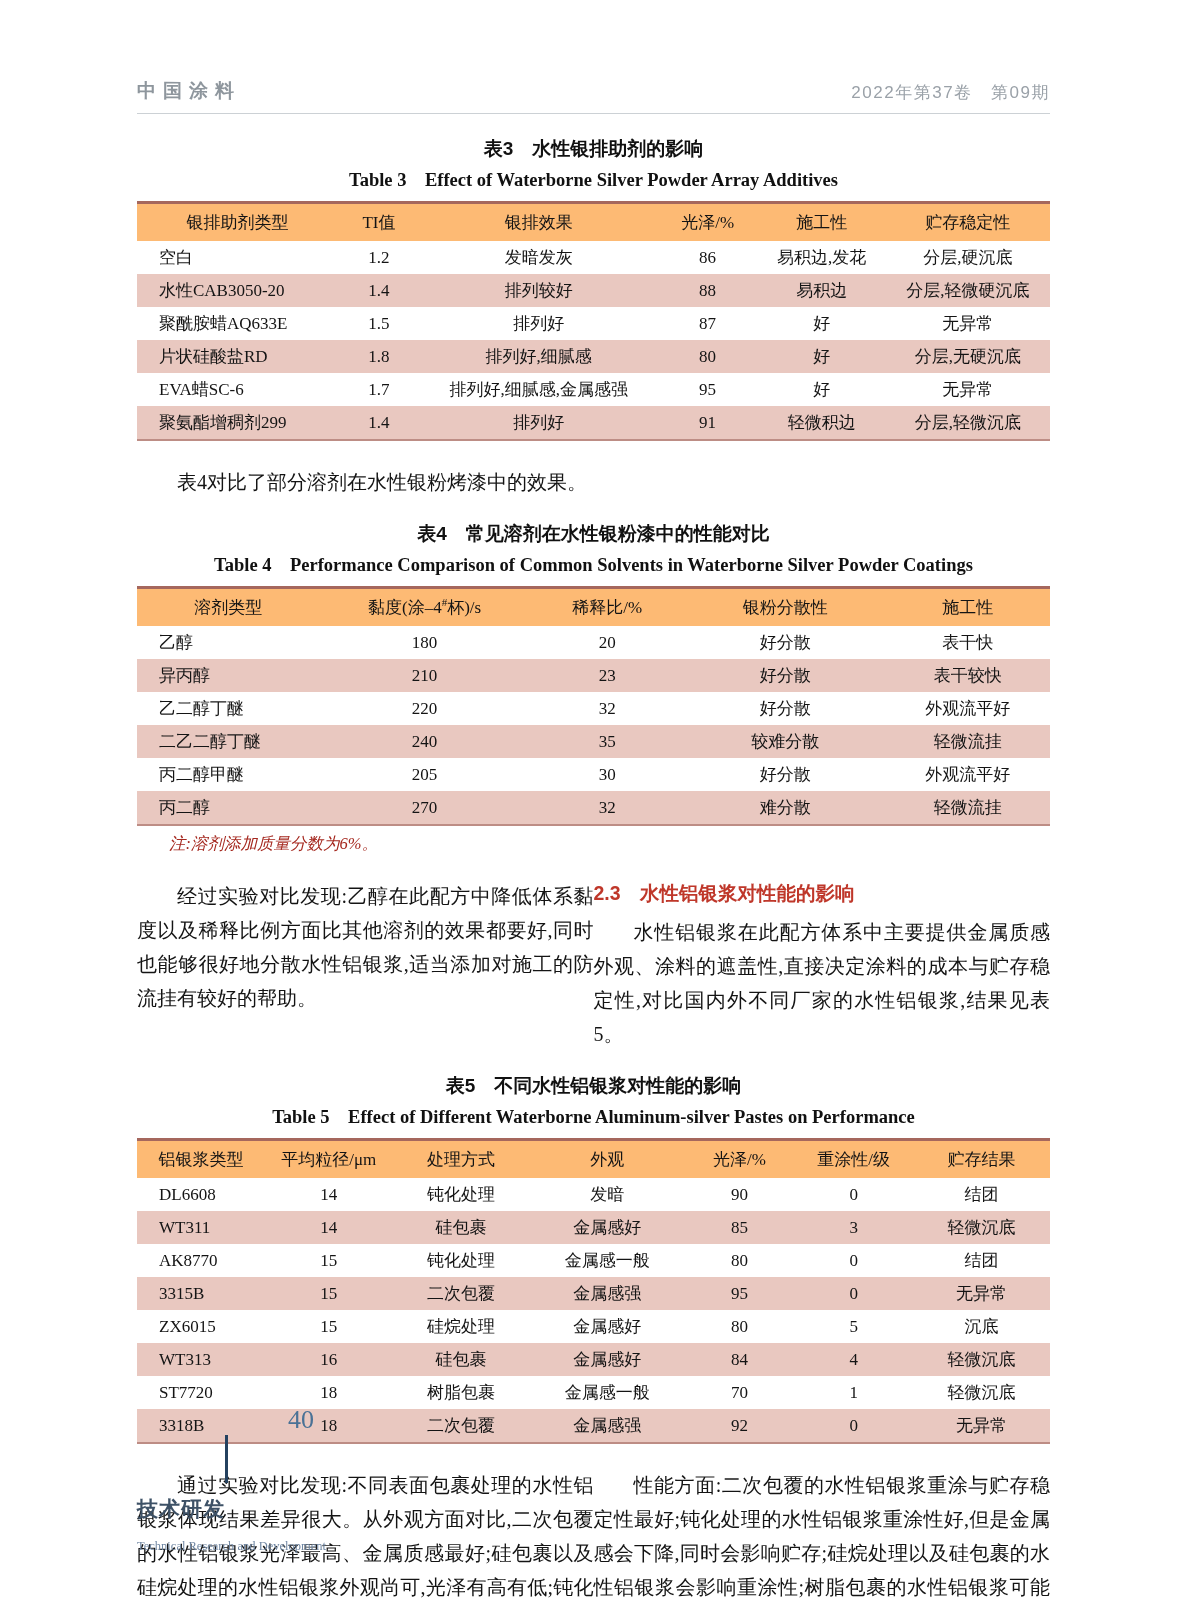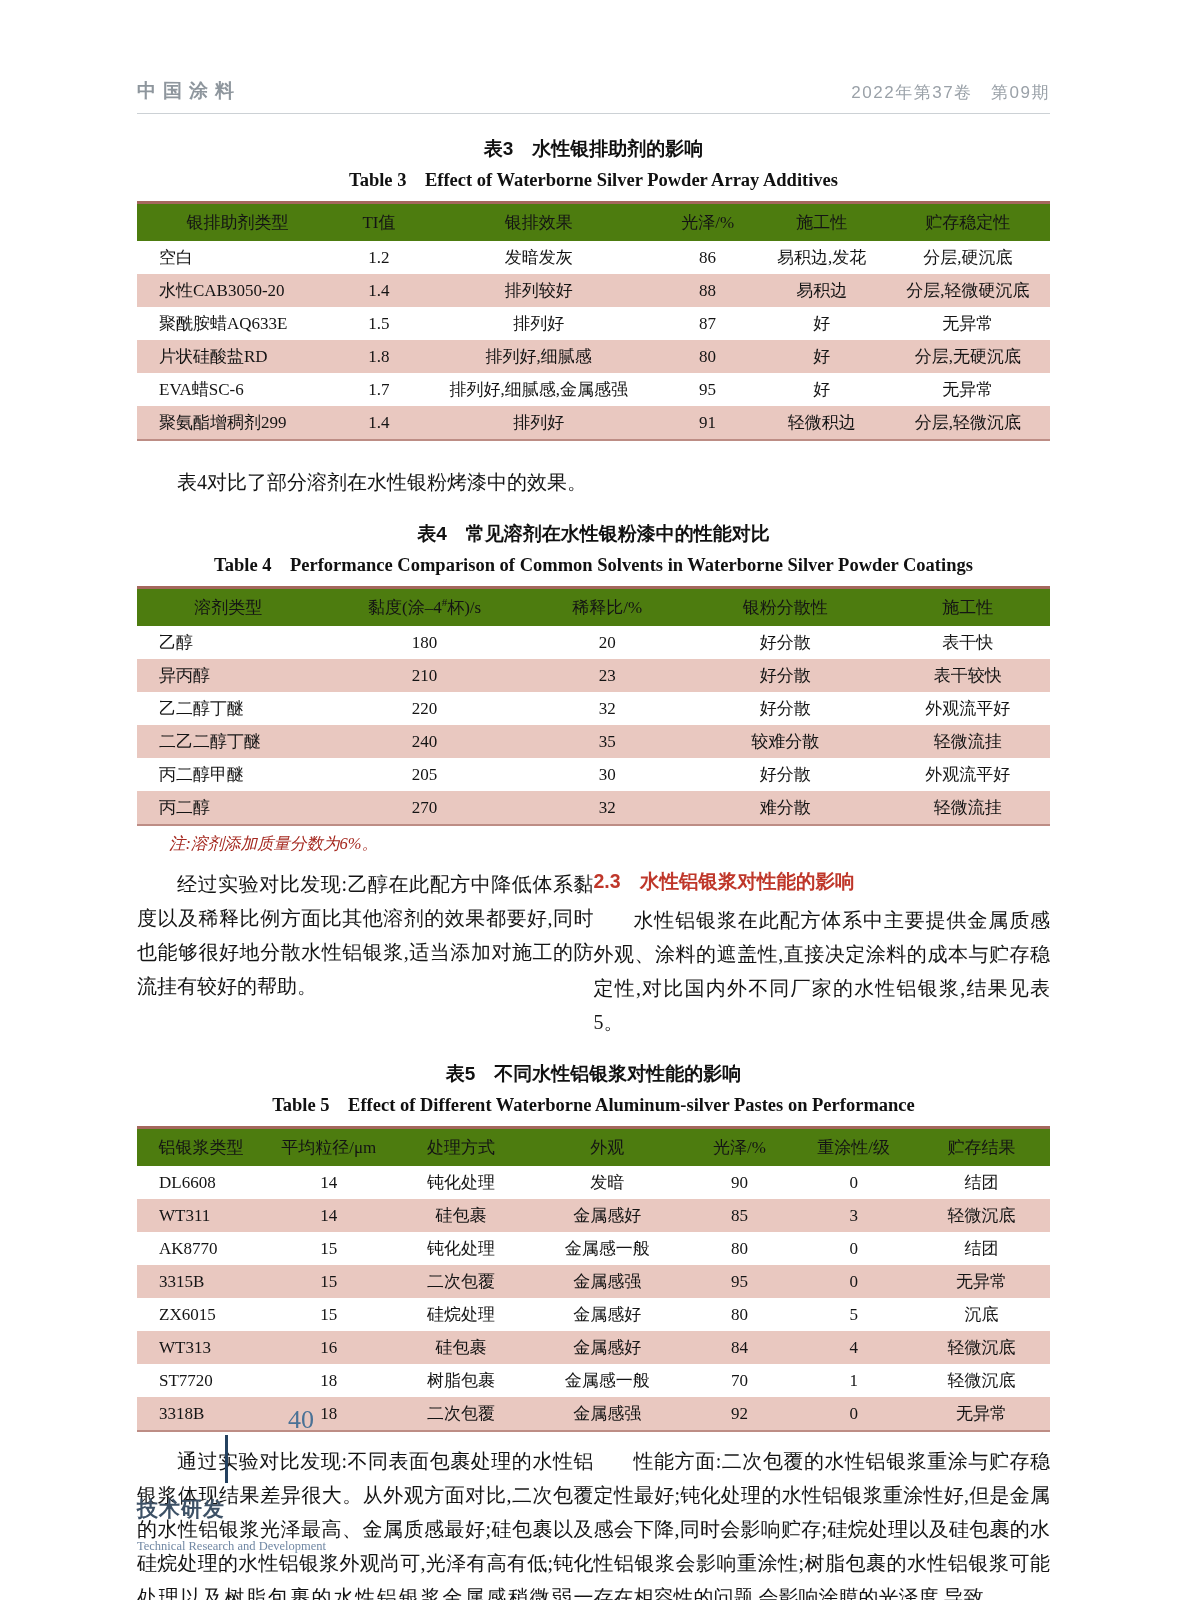--- a/index.html
+++ b/index.html
@@ -42,21 +42,21 @@
   }
 
   
   table.data {
     width:100%; border-collapse:collapse;
     border-top:3px solid #a5675d;
     border-bottom:2.5px solid #bd8d85;
     font-size:17px;
   }
   table.data thead th {
-    background:#4d7c0f;
+    background:#fdba74;
     font-weight:normal;
     padding:7px 4px; text-align:center;
   }
   table.data td { padding:5px 4px; text-align:center; height:30px; }
   table.data tbody tr:nth-child(even) td { background:#e9c8c0; }
   table.data td:first-child { text-align:left; padding-left:22px; }
   sup.hsup { font-size:11px; }
 
   .table-note {
     margin-top:7px;
@@ -64,21 +64,21 @@
     font-size:16.5px; color:#a5281f;margin-left:32px;
   }
 
   
   .body-para {
     font-size:20px; line-height:34px;
     text-align:justify; text-indent:2em;
     color:#141414;
   }
   .para-solo { margin-top:24px; }
-  .cols { display:flex; margin-top:12px; }
+  .cols { display:flex; margin-top:24px; }
   .col { flex:1; min-width:0; }
   .sec-head {
     font-family:"Liberation Sans","DejaVu Sans",sans-serif;
     font-weight:bold; font-size:19.5px; color:#bf372a;
     margin:1px 0 8px;
   }
 
   
   .page-footer {
     position:absolute; left:137px; bottom:46px;

